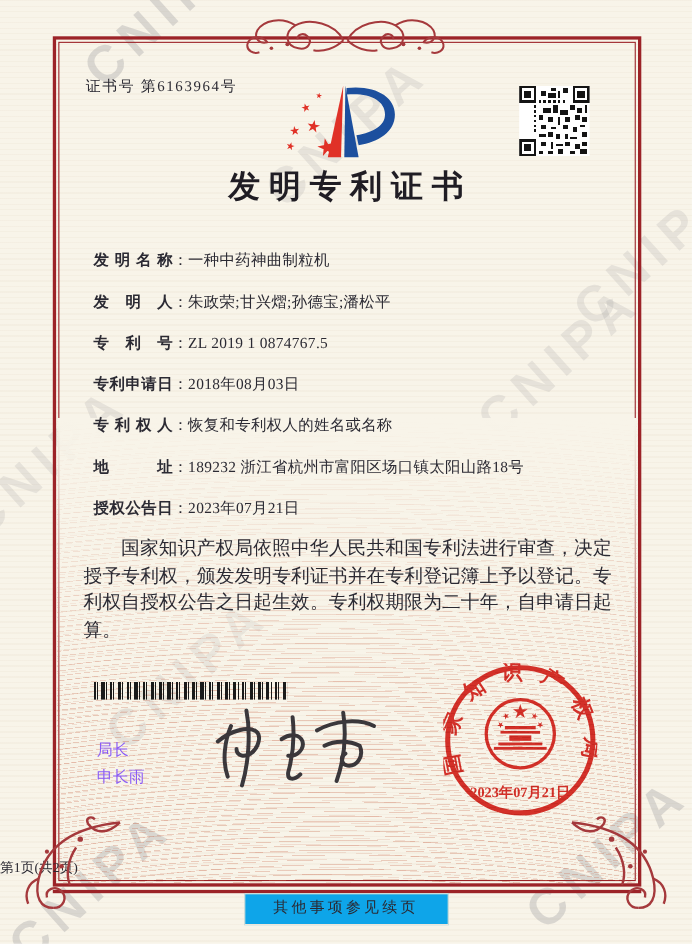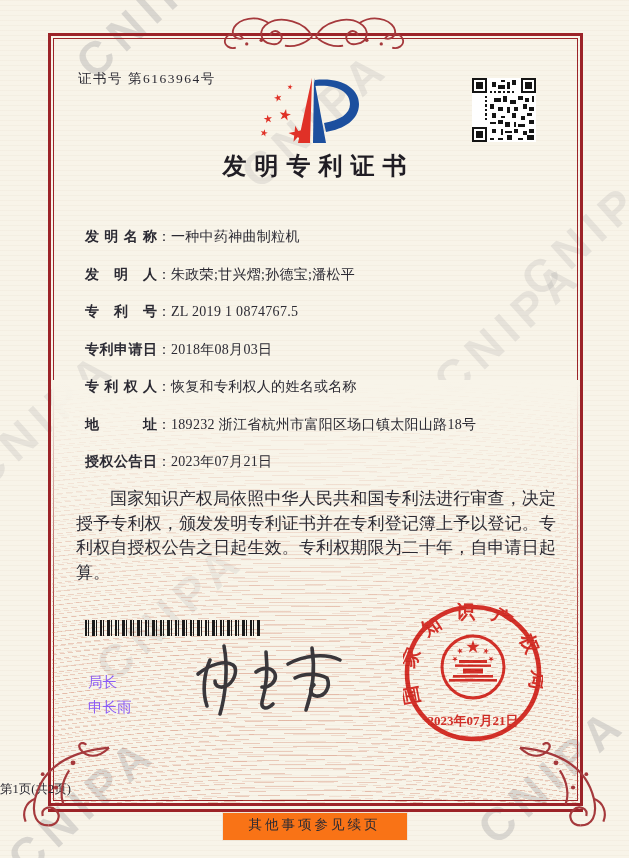--- a/index.html
+++ b/index.html
@@ -16,39 +16,39 @@
   .frame::before{content:"";position:absolute;inset:2px;border:1px solid #9c2328;}
   .frame::after{content:"";position:absolute;left:-3px;right:-3px;bottom:-9px;height:3px;background:#9c2328;}
   .waves{position:absolute;left:52px;top:380px;width:527px;height:423px;z-index:1;
      background:
        linear-gradient(rgba(248,244,233,1) 0%, rgba(248,244,233,0) 62%),
        repeating-radial-gradient(1600px 1000px at 50% 245%, rgba(201,106,78,.30) 0 1px, rgba(201,106,78,0) 1px 7px),
        repeating-radial-gradient(1300px 800px at 42% 215%, rgba(201,106,78,.16) 0 1px, rgba(201,106,78,0) 1px 11px);}
   .cert-no{position:absolute;left:78px;top:70px;font-size:13.5px;letter-spacing:1.5px;z-index:2;}
   .logo{position:absolute;left:255px;top:76px;z-index:2;}
   .qr{position:absolute;left:472px;top:78px;z-index:2;}
-  .title{position:absolute;left:0;right:0;top:150px;text-align:center;font-size:24px;font-weight:bold;
+  .title{position:absolute;left:0;right:0;top:150px;text-align:center;font-size:29px;font-weight:bold;
          letter-spacing:8px;text-indent:8px;color:#201d24;z-index:2;}
   .row{position:absolute;left:85px;width:500px;font-size:14px;z-index:2;white-space:nowrap;}
   .lbl{display:inline-block;width:72px;text-align:justify;text-align-last:justify;vertical-align:bottom;font-weight:bold;}
   .colon{display:inline-block;width:14px;}
   .val{letter-spacing:.3px;}
   .row .second{position:absolute;left:232px;top:0;}
   .paras{position:absolute;left:76px;top:487px;width:480px;font-size:17px;line-height:24.6px;
          text-align:justify;z-index:2;}
   .paras p{margin:0;text-indent:2em;}
   .barcode{position:absolute;left:85px;top:620px;width:176px;height:16px;z-index:2;
      background:repeating-linear-gradient(90deg,#1a1a1a 0 2px,transparent 2px 3px,#1a1a1a 3px 4px,
        transparent 4px 7px,#1a1a1a 7px 10px,transparent 10px 11px,#1a1a1a 11px 12px,transparent 12px 15px);}
   .officer{position:absolute;left:88px;top:670px;font-size:14.5px;line-height:25px;z-index:2;
            font-family:Liberation Serif, serif;color:#8b5cf6;}
   .signature{position:absolute;left:180px;top:638px;z-index:2;}
   .seal{position:absolute;left:403px;top:603px;z-index:3;opacity:.93;mix-blend-mode:multiply;}
   .page-num{position:absolute;left:0;right:0;top:781px;text-align:left;font-size:12.5px;z-index:2;}
-  .footer-note{position:absolute;left:50%;transform:translateX(-50%);top:812px;background:#f97316;
+  .footer-note{position:absolute;left:50%;transform:translateX(-50%);top:812px;background:#0ea5e9;
       border:1px solid #eee6d8;padding:3px 26px 6px;font-size:13.5px;letter-spacing:3px;z-index:4;}
   .orn-top{position:absolute;left:214px;top:10px;z-index:4;}
   .orn{position:absolute;z-index:4;}
   .orn-bl{left:14px;top:742px;}
   .orn-br{left:515px;top:742px;transform:scaleX(-1);}
   svg{display:block;}
 </style>
 </head>
 <body>
 

